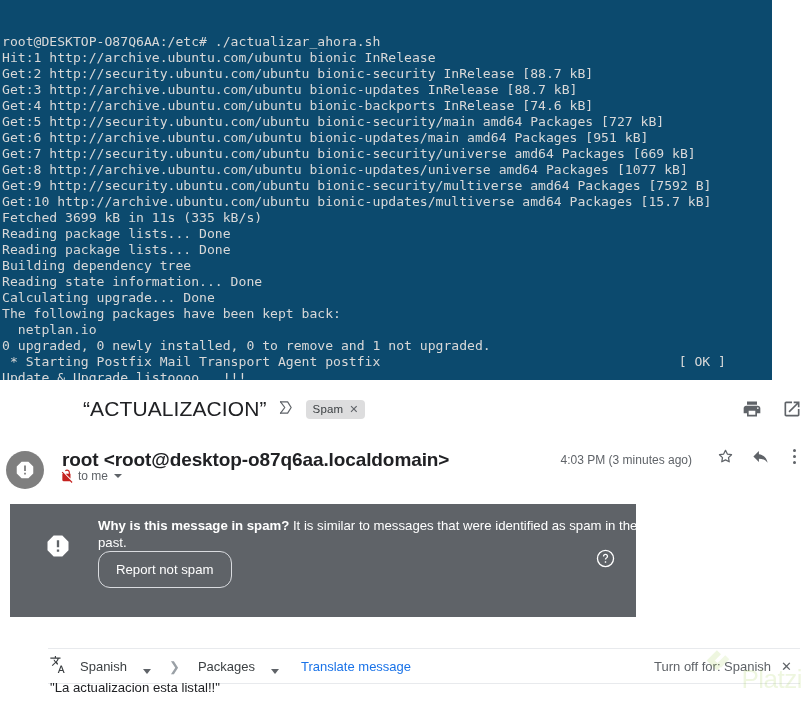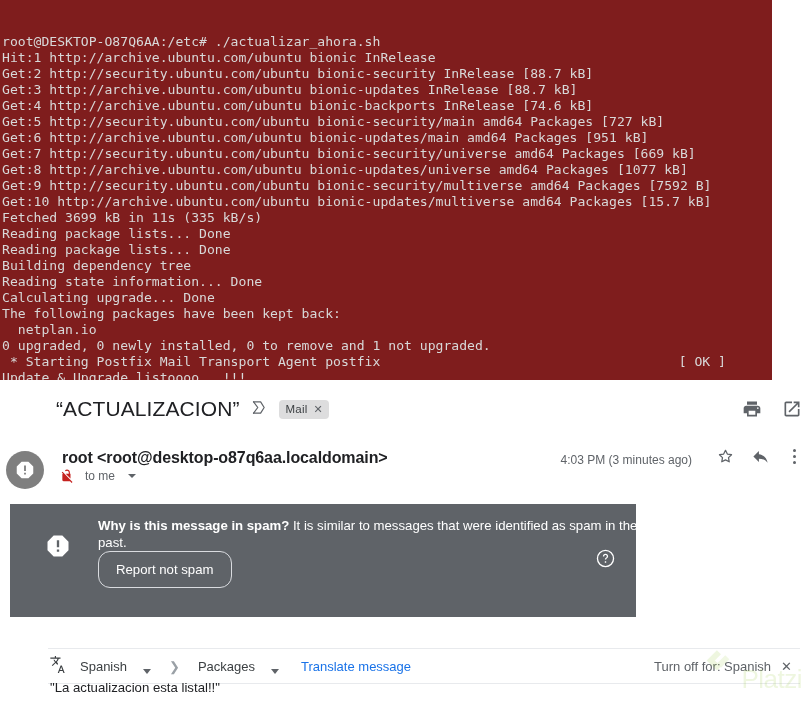--- a/index.html
+++ b/index.html
@@ -9,21 +9,21 @@
     background: #ffffff;
     font-family: "Liberation Sans", sans-serif;
     overflow: hidden;
   }
 
   
   #terminal {
     position: absolute;
     left: 0; top: 0;
     width: 772px; height: 380px;
-    background: #7f1d1d;
+    background: #0c4a6e;
     color: #d8d8d8;
     font-family: "DejaVu Sans Mono", "Liberation Mono", monospace;
     font-size: 13.1px;
     line-height: 16px;
     padding: 2px 0 0 2px;
     white-space: pre;
     overflow: hidden;
   }
   .term-line { height: 16px; position: relative; }
   .term-ok {
@@ -41,21 +41,21 @@
 
   
   #subject-row {
     position: absolute;
     left: 0; top: 8px;
     width: 810px; height: 42px;
     display: flex;
     align-items: center;
   }
   #subject-text {
-    margin-left: 56px;
+    margin-left: 83px;
     font-size: 21px;
     color: #202124;
     font-weight: 400;
     letter-spacing: .1px;
   }
   #sigma-icon {
     margin-left: 10px;
     font-size: 18px;
     color: #5f6368;
     line-height: 1;
@@ -97,31 +97,31 @@
     position: absolute;
     left: 6px; top: 6px;
     width: 38px; height: 38px;
     border-radius: 50%;
     background: #7f7f7f;
     display: flex; align-items: center; justify-content: center;
   }
   #sender-name {
     position: absolute;
     left: 62px; top: 4px;
-    font-size: 16px;
+    font-size: 19px;
     font-weight: bold;
     color: #202124;
     letter-spacing: -.1px;
   }
   #to-line {
     position: absolute;
     left: 60px; top: 24px;
     display: flex;
     align-items: center;
-    gap: 11px;
+    gap: 4px;
     font-size: 12px;
     color: #5f6368;
   }
   .caret-down {
     width: 0; height: 0;
     border-left: 4px solid transparent;
     border-right: 4px solid transparent;
     border-top: 4px solid #5f6368;
     margin-left: 2px;
   }
@@ -275,21 +275,21 @@
 
   <div id="subject-row">
     <span id="subject-text">“ACTUALIZACION”</span>
     <span id="sigma-icon">
       <svg width="17" height="17" viewBox="0 0 24 24" fill="none" stroke="#5f6368" stroke-width="1.7" stroke-linecap="round" stroke-linejoin="round">
         <polyline points="5,4 15,4 20,12 15,20 5,20"></polyline>
         <polyline points="5,4 11,12 5,20"></polyline>
       </svg>
     </span>
     <span class="spam-chip">
-      <span>Mail</span>
+      <span>Spam</span>
       <span class="chip-x">✕</span>
     </span>
 
     <div id="subject-actions">
       <svg class="hdr-icon" viewBox="0 0 24 24">
         <path d="M19 8H5c-1.66 0-3 1.34-3 3v6h4v4h12v-4h4v-6c0-1.66-1.34-3-3-3zm-3 11H8v-5h8v5zm3-7c-.55 0-1-.45-1-1s.45-1 1-1 1 .45 1 1-.45 1-1 1zm-1-9H6v4h12V3z"></path>
       </svg>
       <svg class="hdr-icon" viewBox="0 0 24 24">
         <path d="M19 19H5V5h7V3H5c-1.11 0-2 .9-2 2v14c0 1.1.89 2 2 2h14c1.1 0 2-.9 2-2v-7h-2v7zM14 3v2h3.59l-9.83 9.83 1.41 1.41L19 6.41V10h2V3h-7z"></path>
       </svg>

